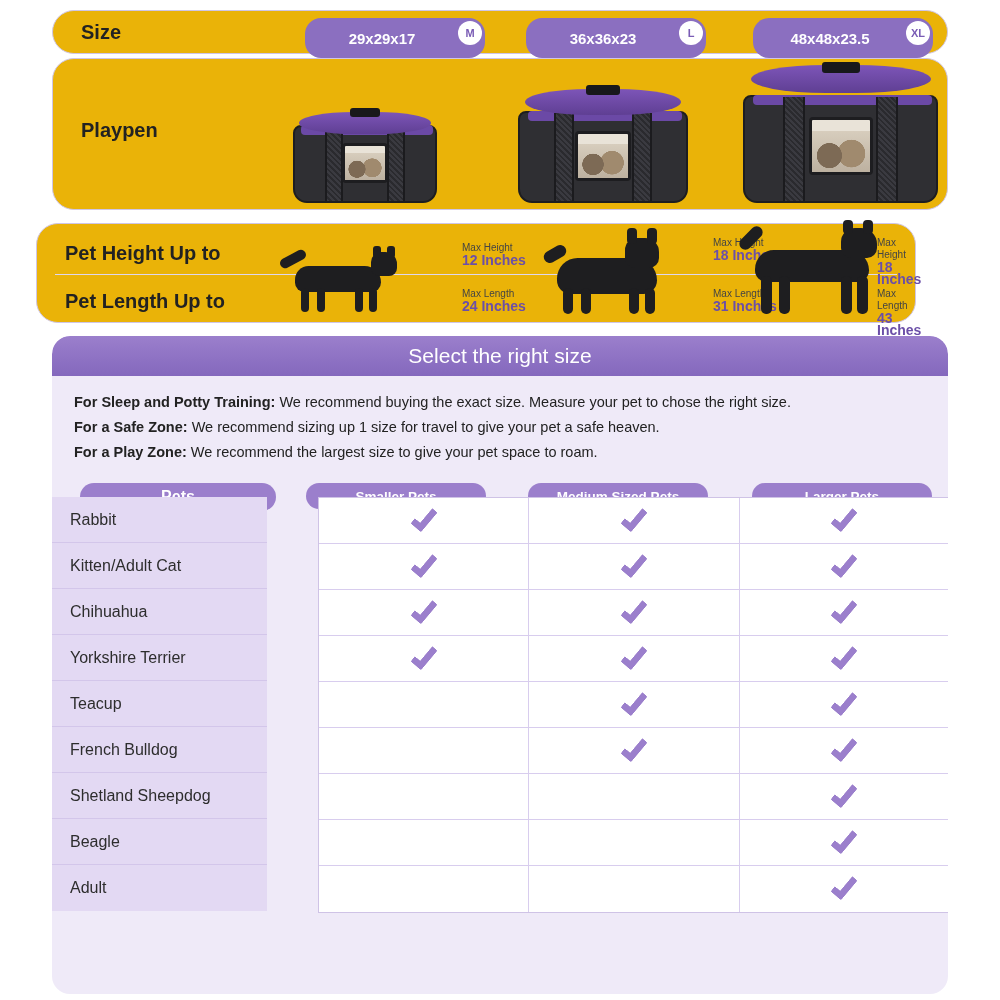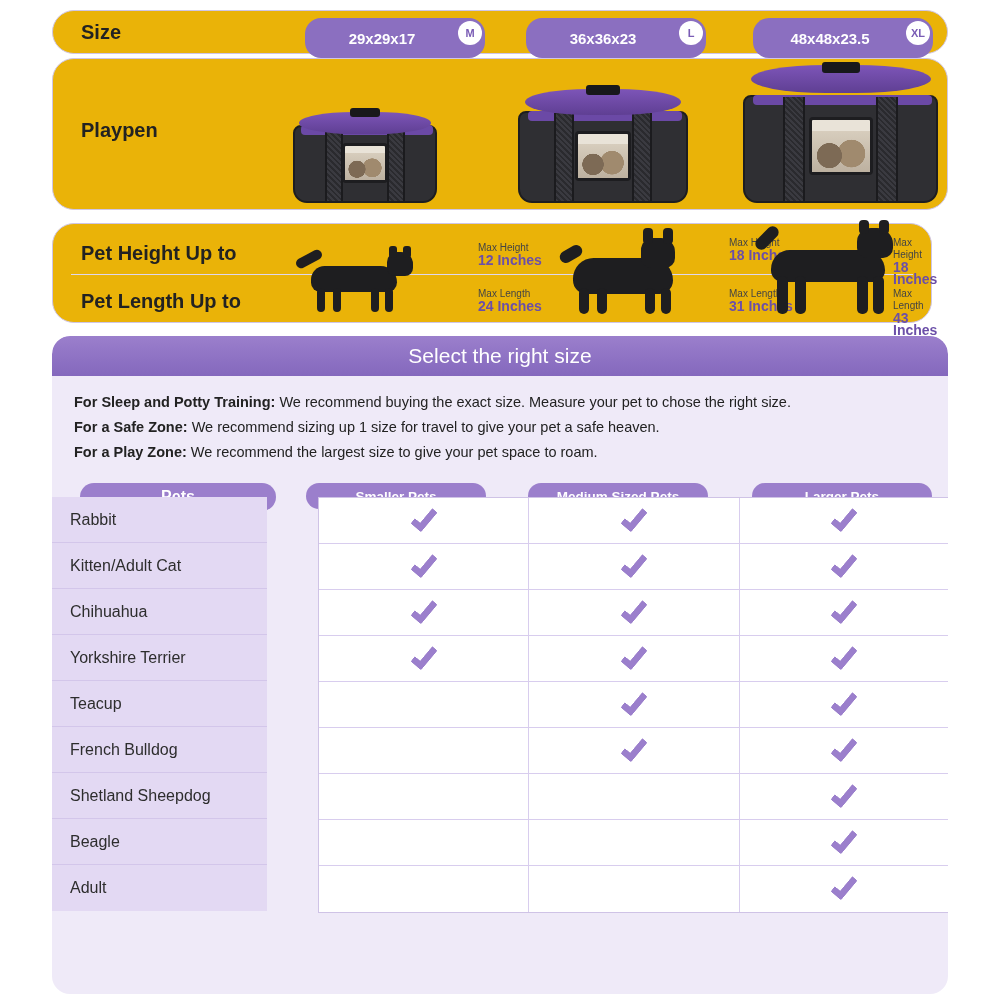--- a/index.html
+++ b/index.html
@@ -94,21 +94,21 @@
     background: repeating-linear-gradient(45deg,#3a3a40 0 2px,#2a2a2e 2px 4px);
     border-left: 2px solid #1b1b1e; border-right: 2px solid #1b1b1e;
   }
   .pen .sideband {
     position: absolute; top: -2px; height: 10px;
     background: #6b49a6; border-radius: 4px;
   }
 
   
   .petsize-row {
-    position: absolute; left: 52px; top: 223px;
+    position: absolute; left: 36px; top: 223px;
     width: 880px; height: 100px;
   }
   .petsize-row .row-label { position: absolute; left: 0; font-size: 20px; }
   .lbl-height { top: 18px; }
   .lbl-length { top: 66px; }
   .divider {
     position: absolute; left: 18px; right: 18px; top: 50px;
     border-top: 1px solid #ded7ee;
   }
   .measure {

